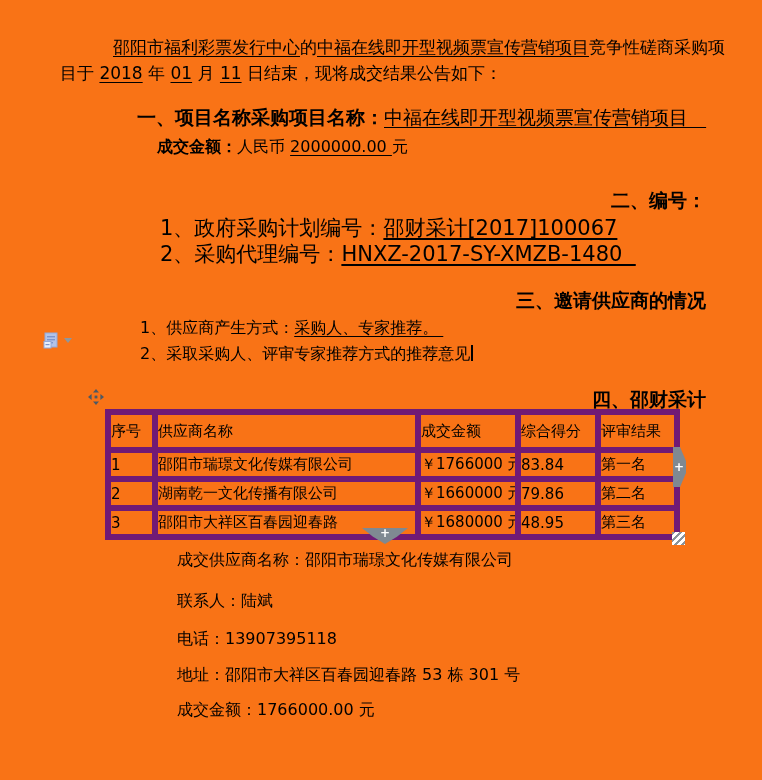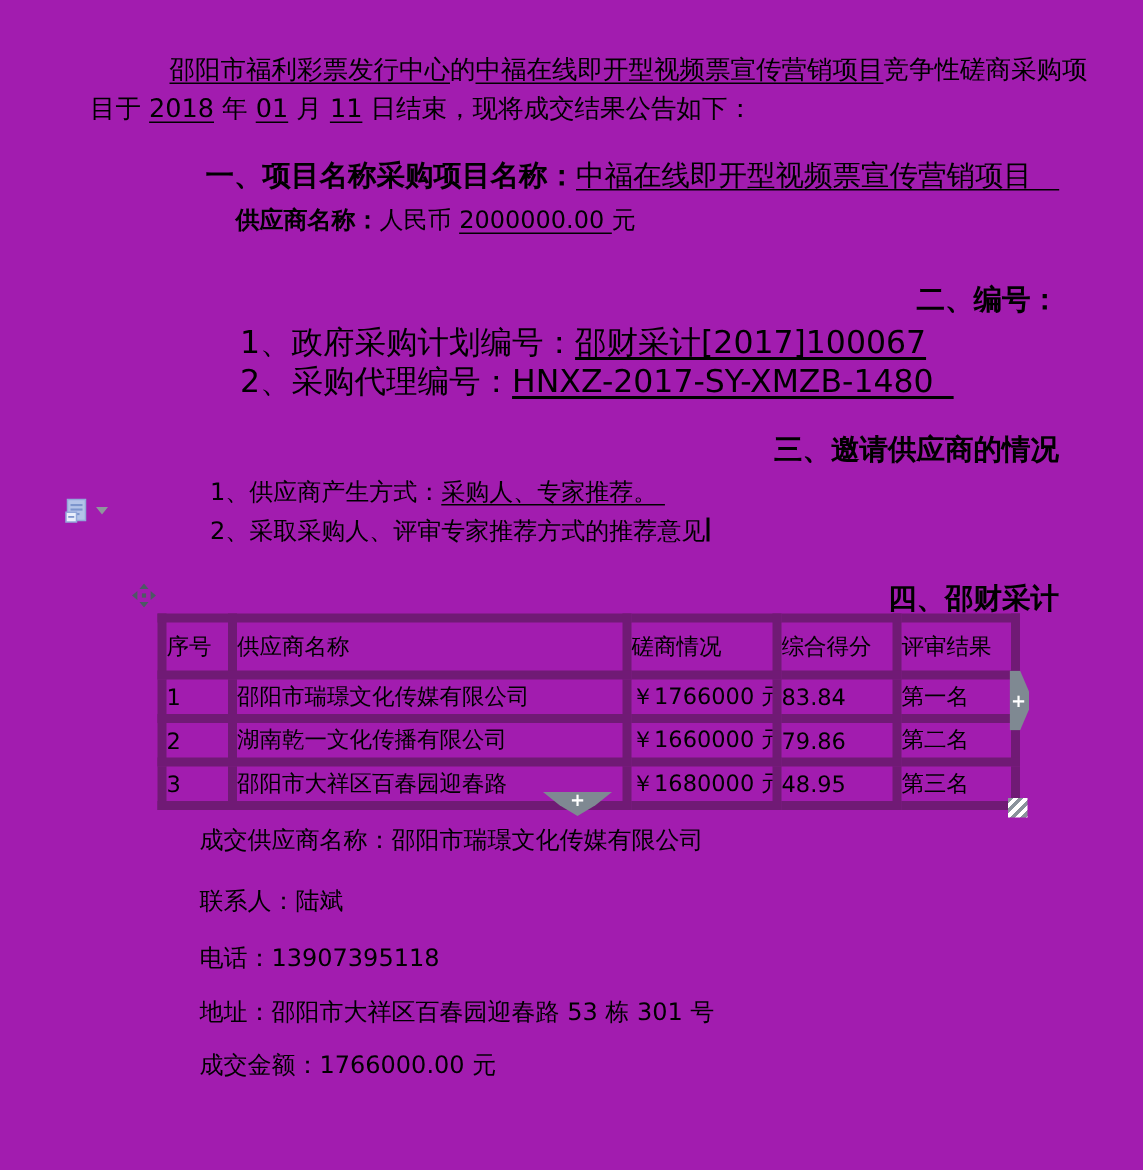--- a/index.html
+++ b/index.html
@@ -1,17 +1,17 @@
 <!DOCTYPE html>
 <html><head>
 <meta charset="utf-8">
 <style>
   html,body{margin:0;padding:0;background:#fff;}
   .page{
-    position:relative;width:762px;height:780px;background:#a21caf;overflow:hidden;
+    position:relative;width:762px;height:780px;background:#f97316;overflow:hidden;
     font-family:"DejaVu Sans","Liberation Sans",sans-serif;color:#000;
   }
   .content{padding:0 56px 0 60px;}
   .line{white-space:nowrap;}
   .u{text-decoration:underline;text-underline-offset:3px;white-space:pre;}
   .bld{font-weight:bold;}
   .intro{font-size:17px;line-height:26px;}
   .l1{margin-top:34px;padding-left:53px;}
   .sechead{font-size:19px;font-weight:bold;line-height:22px;margin-left:77px;text-align:right;}
   .h2{margin-top:31px;}
@@ -19,21 +19,21 @@
   .h4{margin-top:26px;line-height:18px;}
   .h5{margin-top:36px;line-height:21px;}
   .h1x{margin-top:20px;}
   .budget{margin-top:8px;margin-left:97px;font-size:16px;line-height:22px;}
   .s2item{margin-left:100px;font-size:21px;line-height:21px;}
   .s2i1{margin-top:7px;}
   .s2i2{margin-top:5px;}
   .s3item{margin-left:80px;font-size:16px;line-height:21px;}
   .s3i1{margin-top:6px;}
   .s3i2{margin-top:5px;}
-  .s5line{margin-left:73px;font-size:16px;line-height:20px;}
+  .s5line{margin-left:117px;font-size:16px;line-height:20px;}
   .sup{margin-top:10px;}
   .ctc{margin-top:21px;}
   .phn{margin-top:18px;}
   .adr{margin-top:16px;}
   .amt{margin-top:15px;}
   table.neg{
     border-collapse:collapse;table-layout:fixed;width:569px;
     margin-left:45px;margin-top:1px;font-size:15px;
   }
   table.neg td,table.neg th{
@@ -70,21 +70,21 @@
 
 <div class="page">
   <div class="content">
 
     <div class="line intro l1"><span class="u">邵阳市福利彩票发行中心</span><span>的</span><span class="u">中福在线即开型视频票宣传营销项目</span><span>竞争性磋商采购项</span></div>
 
     <div class="line intro"><span>目于 </span><span class="u">2018</span><span> 年 </span><span class="u">01</span><span> 月 </span><span class="u">11</span><span> 日结束，现将成交结果公告如下：</span></div>
 
     <div class="line sechead h1x"><span>一、项目名称采购项目名称：</span><span class="u" style="font-weight:normal;">中福在线即开型视频票宣传营销项目   </span></div>
 
-    <div class="line budget"><span class="bld">供应商名称：</span><span>人民币 </span><span class="u">2000000.00 </span><span>元</span></div>
+    <div class="line budget"><span class="bld">成交金额：</span><span>人民币 </span><span class="u">2000000.00 </span><span>元</span></div>
 
     <div class="line sechead h2">二、编号：</div>
 
     <div class="line s2item s2i1"><span>1、政府采购计划编号：</span><span class="u">邵财采计[2017]100067</span></div>
 
     <div class="line s2item s2i2"><span>2、采购代理编号：</span><span class="u">HNXZ-2017-SY-XMZB-1480  </span></div>
 
     <div class="line sechead h3">三、邀请供应商的情况</div>
 
     <div class="line s3item s3i1"><span>1、供应商产生方式：</span><span class="u">采购人、专家推荐。 </span></div>
@@ -98,21 +98,21 @@
         <col style="width:47px">
           <col style="width:263px">
           <col style="width:100px">
           <col style="width:80px">
           <col style="width:79px">
       </colgroup>
       <thead>
         <tr class="hdr">
           <th>序号</th>
           <th>供应商名称</th>
-          <th>磋商情况</th>
+          <th>成交金额</th>
           <th>综合得分</th>
           <th>评审结果</th>
         </tr>
       </thead>
       <tbody>
         <tr class="datarow">
           <td>1</td>
           <td>邵阳市瑞璟文化传媒有限公司</td>
           <td>￥1766000 元</td>
           <td>83.84</td>

